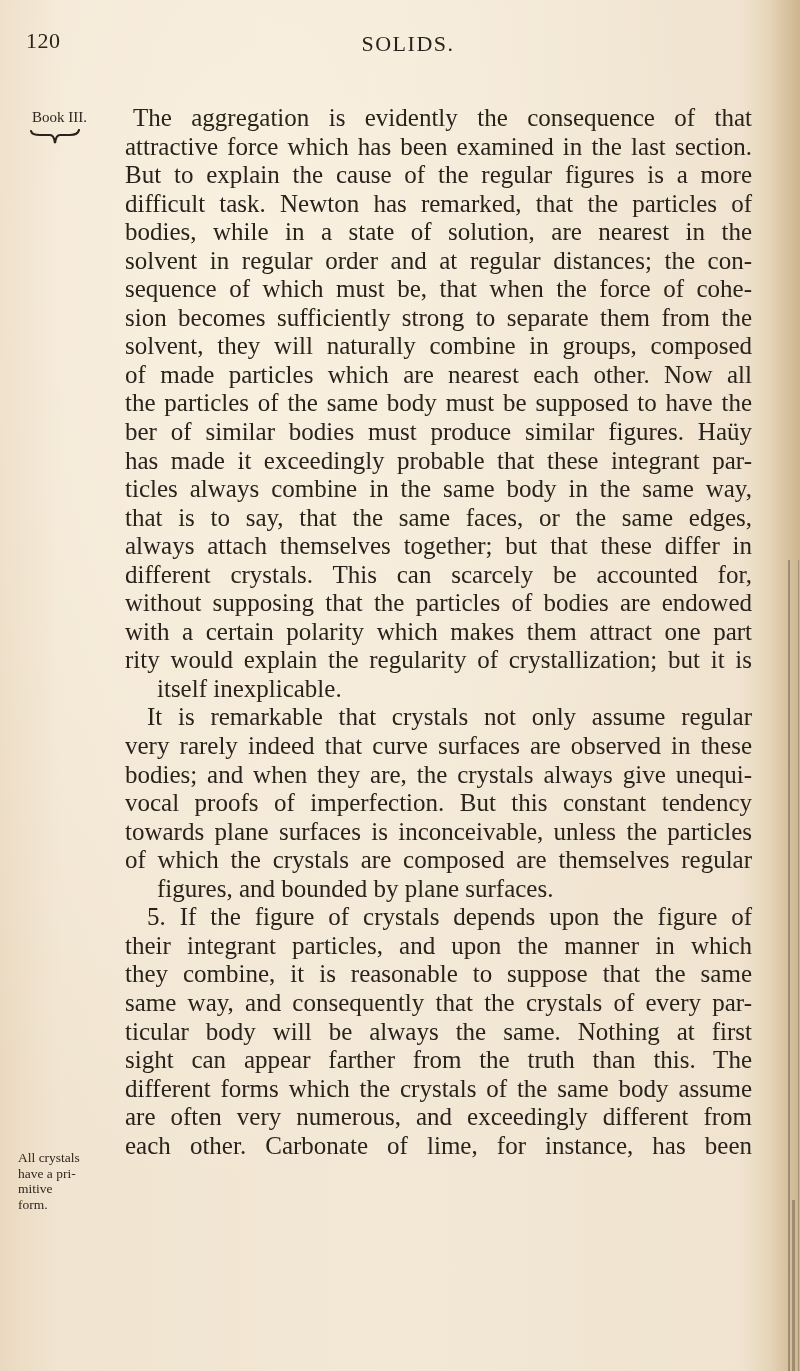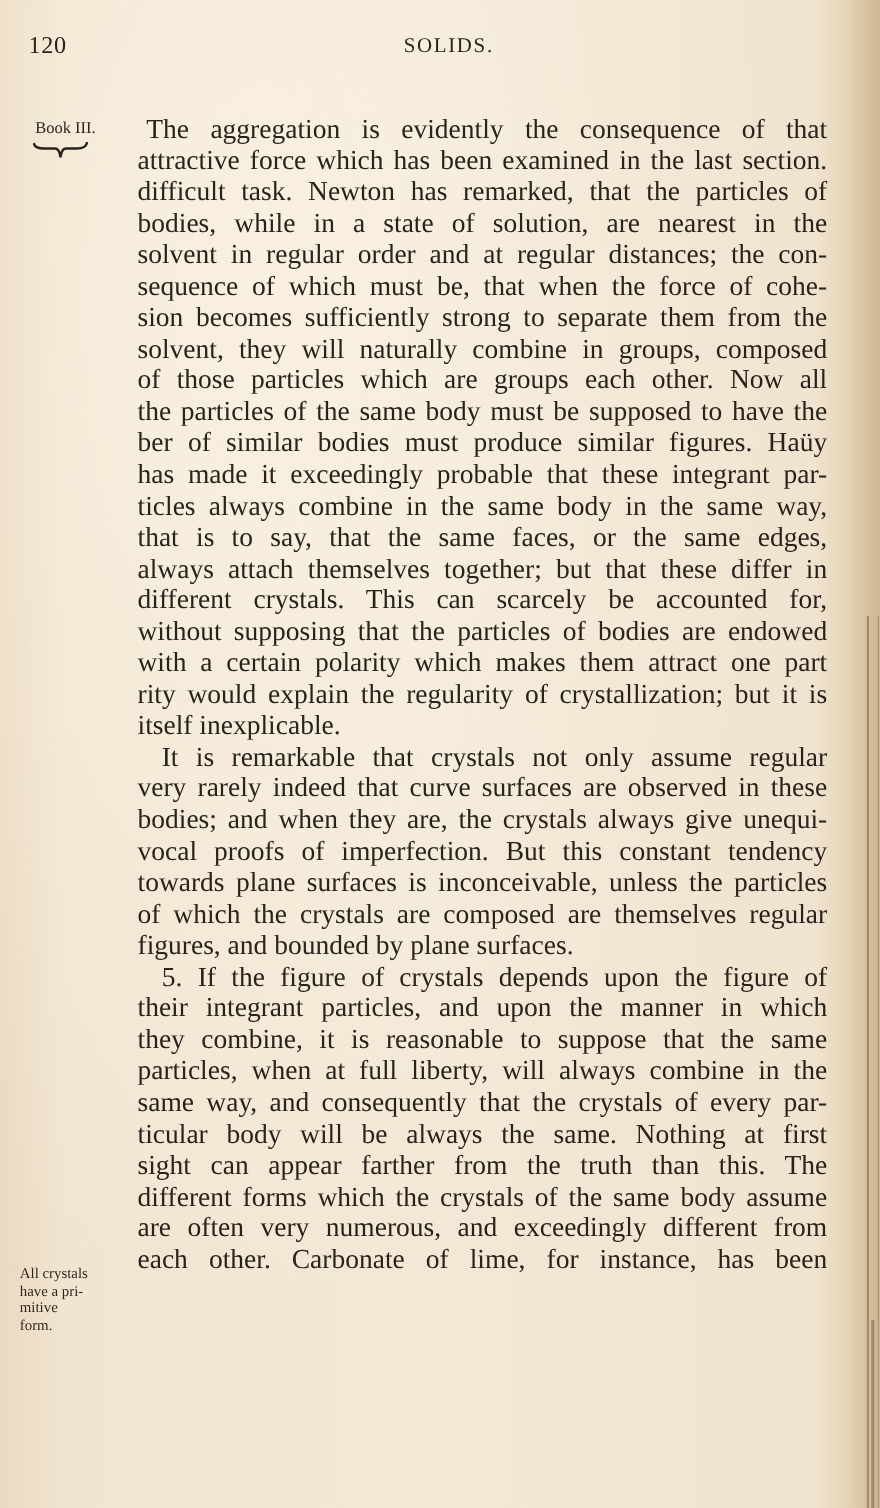--- a/index.html
+++ b/index.html
@@ -54,21 +54,21 @@
     position: absolute;
     left: 26px;
     top: 0;
     font-size: 22px;
     letter-spacing: 0.5px;
   }
   .running-head {
     position: absolute;
     left: 408px;
     top: 3px;
-    font-size: 19px;
+    font-size: 22px;
     letter-spacing: 1.5px;
     transform: translateX(-50%);
   }
   .margin-note {
     position: absolute;
     font-size: 14px;
     line-height: 15px;
     color: #2f271f;
   }
   .margin-book {
@@ -101,20 +101,21 @@
     height: 28.55px;
     line-height: 28.55px;
     font-size: 25px;
     white-space: nowrap;
     text-align: justify;
     text-align-last: justify;
     transform-origin: left center;
   }
   .line.last {
     text-align-last: left;
+    margin-left: 32px;
   }
   .line.indent {
     padding-left: 22px;
   }
   .line.indent-first {
     padding-left: 8px;
   }
 </style>
 </head>
 <body>
@@ -136,27 +137,28 @@
   <div class="margin-note margin-crystals">
     <div>All crystals</div>
     <div>have a pri-</div>
     <div>mitive</div>
     <div>form.</div>
   </div>
 
   <div class="body-text">
     <span class="line indent-first">The aggregation is evidently the consequence of that</span>
     <span class="line">attractive force which has been examined in the last section.</span>
+    <span class="line">But to explain the cause of the regular figures is a more</span>
     <span class="line">difficult task. Newton has remarked, that the particles of</span>
     <span class="line">bodies, while in a state of solution, are nearest in the</span>
     <span class="line">solvent in regular order and at regular distances; the con-</span>
     <span class="line">sequence of which must be, that when the force of cohe-</span>
     <span class="line">sion becomes sufficiently strong to separate them from the</span>
     <span class="line">solvent, they will naturally combine in groups, composed</span>
-    <span class="line">of those particles which are groups each other. Now all</span>
+    <span class="line">of made particles which are nearest each other. Now all</span>
     <span class="line">the particles of the same body must be supposed to have the</span>
     <span class="line">ber of similar bodies must produce similar figures. Haüy</span>
     <span class="line">has made it exceedingly probable that these integrant par-</span>
     <span class="line">ticles always combine in the same body in the same way,</span>
     <span class="line">that is to say, that the same faces, or the same edges,</span>
     <span class="line">always attach themselves together; but that these differ in</span>
     <span class="line">different crystals. This can scarcely be accounted for,</span>
     <span class="line">without supposing that the particles of bodies are endowed</span>
     <span class="line">with a certain polarity which makes them attract one part</span>
     <span class="line">rity would explain the regularity of crystallization; but it is</span>
@@ -164,21 +166,20 @@
     <span class="line indent">It is remarkable that crystals not only assume regular</span>
     <span class="line">very rarely indeed that curve surfaces are observed in these</span>
     <span class="line">bodies; and when they are, the crystals always give unequi-</span>
     <span class="line">vocal proofs of imperfection. But this constant tendency</span>
     <span class="line">towards plane surfaces is inconceivable, unless the particles</span>
     <span class="line">of which the crystals are composed are themselves regular</span>
     <span class="line last">figures, and bounded by plane surfaces.</span>
     <span class="line indent">5. If the figure of crystals depends upon the figure of</span>
     <span class="line">their integrant particles, and upon the manner in which</span>
     <span class="line">they combine, it is reasonable to suppose that the same</span>
-    <span class="line">particles, when at full liberty, will always combine in the</span>
     <span class="line">same way, and consequently that the crystals of every par-</span>
     <span class="line">ticular body will be always the same. Nothing at first</span>
     <span class="line">sight can appear farther from the truth than this. The</span>
     <span class="line">different forms which the crystals of the same body assume</span>
     <span class="line">are often very numerous, and exceedingly different from</span>
     <span class="line">each other. Carbonate of lime, for instance, has been</span>
   </div>
 </div>
 
 </body></html>

